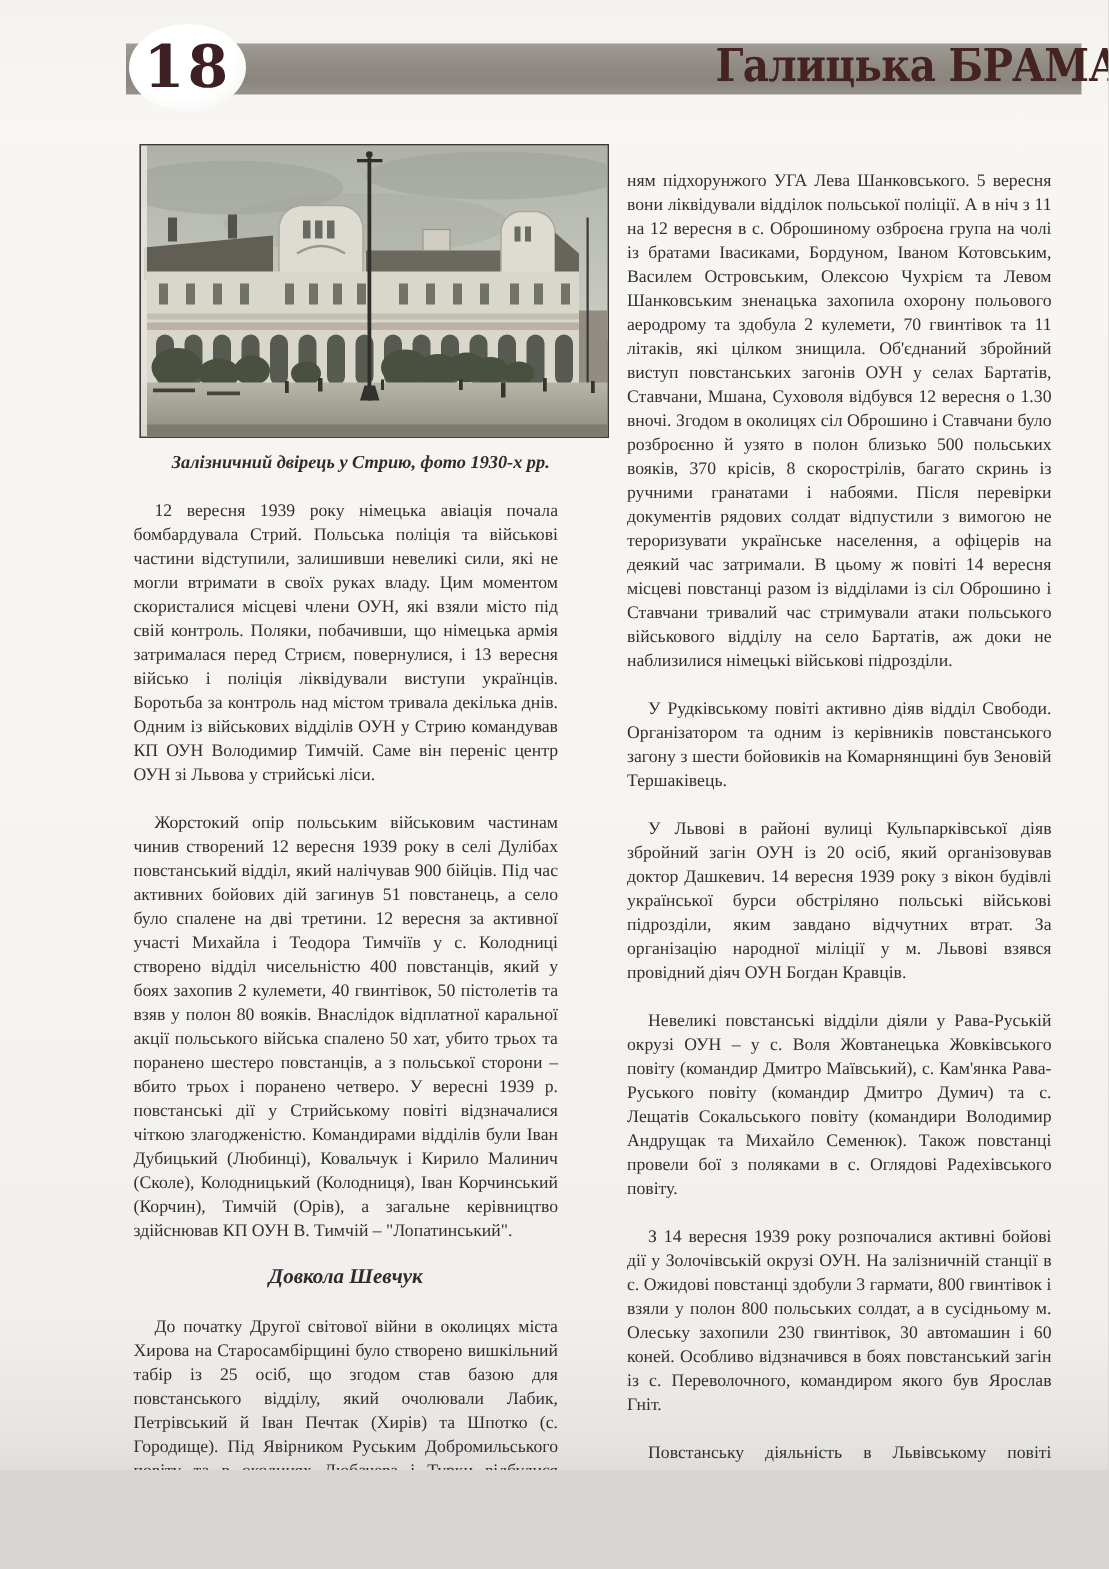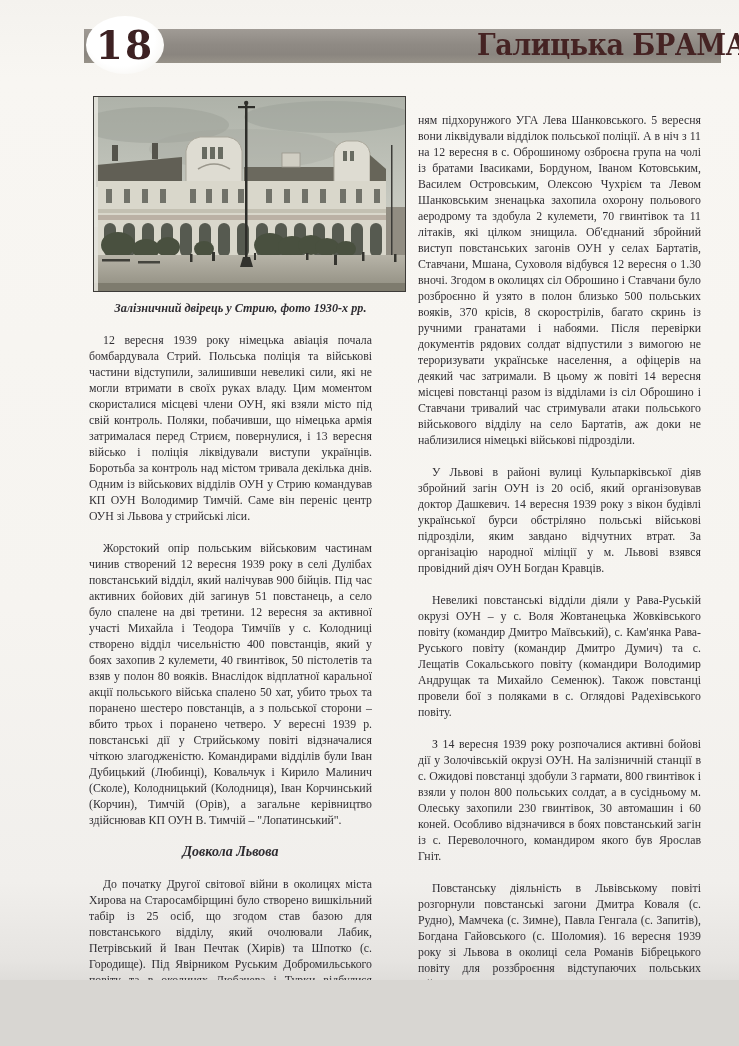--- a/index.html
+++ b/index.html
@@ -194,26 +194,27 @@
             <polygon points="146,170 159,170 156,160 149,160" fill="#32322d"></polygon>
 
             <rect x="0" y="0" width="4" height="194" fill="#e9e7e0" opacity="0.85"></rect>
           </svg>
         </div>
         <figcaption>Залізничний двірець у Стрию, фото 1930-х рр.</figcaption>
       </figure>
 
       <p>12 вересня 1939 року німецька авіація почала бомбардувала Стрий. Польська поліція та військові частини відступили, залишивши невеликі сили, які не могли втримати в своїх руках владу. Цим моментом скористалися місцеві члени ОУН, які взяли місто під свій контроль. Поляки, побачивши, що німецька армія затрималася перед Стриєм, повернулися, і 13 вересня військо і поліція ліквідували виступи українців. Боротьба за контроль над містом тривала декілька днів. Одним із військових відділів ОУН у Стрию командував КП ОУН Володимир Тимчій. Саме він переніс центр ОУН зі Львова у стрийські ліси.</p>
       <p>Жорстокий опір польським військовим частинам чинив створений 12 вересня 1939 року в селі Дулібах повстанський відділ, який налічував 900 бійців. Під час активних бойових дій загинув 51 повстанець, а село було спалене на дві третини. 12 вересня за активної участі Михайла і Теодора Тимчіїв у с. Колодниці створено відділ чисельністю 400 повстанців, який у боях захопив 2 кулемети, 40 гвинтівок, 50 пістолетів та взяв у полон 80 вояків. Внаслідок відплатної каральної акції польського війська спалено 50 хат, убито трьох та поранено шестеро повстанців, а з польської сторони – вбито трьох і поранено четверо. У вересні 1939 р. повстанські дії у Стрийському повіті відзначалися чіткою злагодженістю. Командирами відділів були Іван Дубицький (Любинці), Ковальчук і Кирило Малинич (Сколе), Колодницький (Колодниця), Іван Корчинський (Корчин), Тимчій (Орів), а загальне керівництво здійснював КП ОУН В. Тимчій – "Лопатинський".</p>
-      <h3 class="section-heading">Довкола Львова</h3>
+      <h3 class="section-heading">Довкола Шевчук</h3>
       <p>До початку Другої світової війни в околицях міста Хирова на Старосамбірщині було створено вишкільний табір із 25 осіб, що згодом став базою для повстанського відділу, який очолювали Лабик, Петрівський й Іван Печтак (Хирів) та Шпотко (с. Городище). Під Явірником Руським Добромильського повіту та в околицях Любачева і Турки відбулися збройні сутички повстанських загонів із військовими підрозділами польської армії.</p>
     </div>
 
     <div class="col">
       <p class="cont">ням підхорунжого УГА Лева Шанковського. 5 вересня вони ліквідували відділок польської поліції. А в ніч з 11 на 12 вересня в с. Оброшиному озброєна група на чолі із братами Івасиками, Бордуном, Іваном Котовським, Василем Островським, Олексою Чухрієм та Левом Шанковським зненацька захопила охорону польового аеродрому та здобула 2 кулемети, 70 гвинтівок та 11 літаків, які цілком знищила. Об'єднаний збройний виступ повстанських загонів ОУН у селах Бартатів, Ставчани, Мшана, Суховоля відбувся 12 вересня о 1.30 вночі. Згодом в околицях сіл Оброшино і Ставчани було розброєнно й узято в полон близько 500 польських вояків, 370 крісів, 8 скорострілів, багато скринь із ручними гранатами і набоями. Після перевірки документів рядових солдат відпустили з вимогою не тероризувати українське населення, а офіцерів на деякий час затримали. В цьому ж повіті 14 вересня місцеві повстанці разом із відділами із сіл Оброшино і Ставчани тривалий час стримували атаки польського військового відділу на село Бартатів, аж доки не наблизилися німецькі військові підрозділи.</p>
+      <p>У Рудківському повіті активно діяв відділ Свободи. Організатором та одним із керівників повстанського загону з шести бойовиків на Комарнянщині був Зеновій Тершаківець.</p>
       <p>У Львові в районі вулиці Кульпарківської діяв збройний загін ОУН із 20 осіб, який організовував доктор Дашкевич. 14 вересня 1939 року з вікон будівлі української бурси обстріляно польські військові підрозділи, яким завдано відчутних втрат. За організацію народної міліції у м. Львові взявся провідний діяч ОУН Богдан Кравців.</p>
       <p>Невеликі повстанські відділи діяли у Рава-Руській окрузі ОУН – у с. Воля Жовтанецька Жовківського повіту (командир Дмитро Маївський), с. Кам'янка Рава-Руського повіту (командир Дмитро Думич) та с. Лещатів Сокальського повіту (командири Володимир Андрущак та Михайло Семенюк). Також повстанці провели бої з поляками в с. Оглядові Радехівського повіту.</p>
       <p>З 14 вересня 1939 року розпочалися активні бойові дії у Золочівській окрузі ОУН. На залізничній станції в с. Ожидові повстанці здобули 3 гармати, 800 гвинтівок і взяли у полон 800 польських солдат, а в сусідньому м. Олеську захопили 230 гвинтівок, 30 автомашин і 60 коней. Особливо відзначився в боях повстанський загін із с. Переволочного, командиром якого був Ярослав Гніт.</p>
       <p>Повстанську діяльність в Львівському повіті розгорнули повстанські загони Дмитра Коваля (с. Рудно), Мамчека (с. Зимне), Павла Генгала (с. Запитів), Богдана Гайовського (с. Шоломия). 16 вересня 1939 року зі Львова в околиці села Романів Бібрецького повіту для роззброєння відступаючих польських військових частин вирушила група членів ОУН. На її базі було сформовано повстанський відділ, який налічував 109 бійців. До командного складу входили: командир Володимир Гринів – "Кремінський", розвідка – Іларій Собашек – "Байда", постачання – Василь Шевчук – "Муха", а також без чітких функцій – Орест Гринів – "Орський" та Роман Лаврів – "Камінський". 17-22 вересня цей загін у ході боїв отримав трофеї: 1 гармату, 6 кулеметів, 127 гвинтівок, 20 пістолетів, 7 автомобілів, 50 коней, а також захопив у полон 200 солдат. Загинуло п'ятеро поляків та двоє повстанців, було й багато ранених.</p>
     </div>
 
   </div>
 </div>
 
 </body></html>

